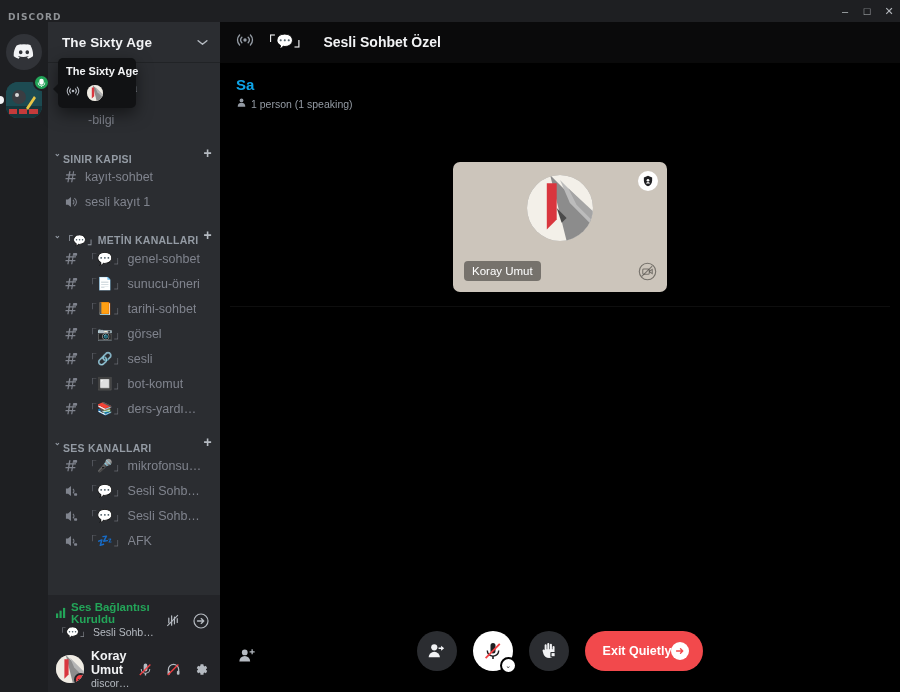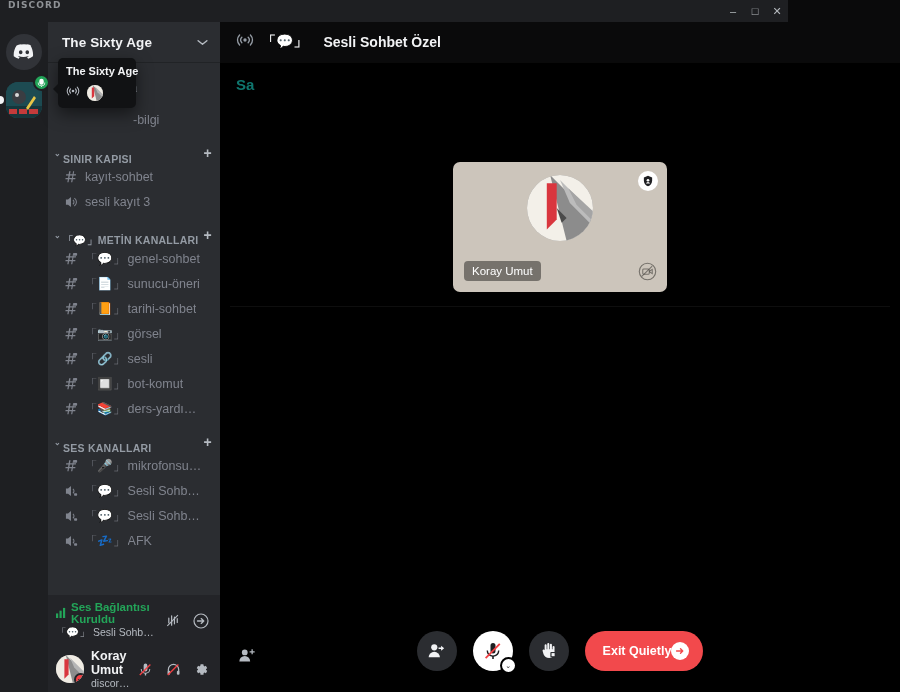--- a/index.html
+++ b/index.html
@@ -7,22 +7,22 @@
     width: 900px; height: 692px;
     background: #1e1f22;
     font-family: "Liberation Sans", sans-serif;
     overflow: hidden;
     -webkit-font-smoothing: antialiased;
   }
   .app { position: relative; width: 900px; height: 692px; background: #0a0a0b; }
 
   
   .titlebar {
-    position: absolute; top: 0; left: 0; width: 788px; height: 22px;
-    background: #1e1f22; display: flex; align-items: flex-start;
+    position: absolute; top: 0; left: 0; width: 900px; height: 22px;
+    background: #1e1f22; display: flex; align-items: flex-end;
   }
   .brand {
     margin-left: 8px; font-size: 9px; letter-spacing: 1.1px;
     color: #8f9296; font-weight: 700; font-family: "DejaVu Sans", sans-serif;
   }
   .winbtns { margin-left: auto; display: flex; height: 22px; }
   .winbtn {
     width: 22px; height: 22px; display: flex; align-items: center; justify-content: center;
     color: #b5b9be; font-size: 11px; line-height: 1;
   }
@@ -129,21 +129,21 @@
 
   
   .main { position: absolute; left: 220px; top: 22px; width: 680px; height: 670px; background: #000; }
   .main-header {
     height: 40px; display: flex; align-items: center; padding: 0 12px 0 16px;
     background: #0a0a0b; box-shadow: 0 1px 0 rgba(255,255,255,.04);
   }
   .mh-title { font-size: 14px; font-weight: 700; color: #f2f3f5; margin-left: 8px; }
 
   .stage { position: relative; height: 588px; padding: 14px 16px 0 16px; }
-  .stage-title { font-size: 15px; font-weight: 700; color: #0f766e; }
+  .stage-title { font-size: 15px; font-weight: 700; color: #0ea5e9; }
   .stage-meta { display: flex; align-items: center; gap: 4px; margin-top: 4px; font-size: 10.5px; color: #949ba4; }
 
   .tile {
     position: absolute; left: 233px; top: 100px; width: 214px; height: 130px;
     background: #ccc5bb; border-radius: 7px; overflow: hidden;
   }
   .tile-av {
     position: absolute; left: 50%; top: 46px; transform: translate(-50%,-50%);
     width: 66px; height: 66px; border-radius: 50%; overflow: hidden; background: #8b8b8b;
   }
@@ -237,21 +237,21 @@
           </svg>
       </div>
     </div>
 
     <div class="chanlist">
 
       <div class="chan" style="margin-top:8px;">
         <span class="nm" style="margin-left:58px;">ma</span>
       </div>
       <div class="chan" style="margin-top:8px;">
-        <span class="nm" style="margin-left:71px;">-bilgi</span>
+        <span class="nm" style="margin-left:26px;">-bilgi</span>
       </div>
 
       <div class="cat">
         <span class="caret">⌄</span>
         <span class="cat-label">SINIR KAPISI</span>
         <span class="plus">+</span>
       </div>
 
       <div class="chan">
         <span class="ic">
@@ -260,21 +260,21 @@
             </svg>
         </span>
         <span class="nm">kayıt-sohbet</span>
       </div>
       <div class="chan">
         <span class="ic">
           <svg width="14" height="14" viewBox="0 0 16 16">
               <path fill="currentColor" d="M8 2.2L4.6 5H2.2v6h2.4L8 13.8zM10.6 5a3.9 3.9 0 010 6l-.8-.9a2.7 2.7 0 000-4.2zM12.3 3a6.2 6.2 0 010 10l-.8-.9a5 5 0 000-8.2z"></path>
             </svg>
         </span>
-        <span class="nm">sesli kayıt 3</span>
+        <span class="nm">sesli kayıt 1</span>
       </div>
 
       <div class="cat">
         <span class="caret">⌄</span>
         <span class="cat-label">「💬」METİN KANALLARI</span>
         <span class="plus">+</span>
       </div>
 
       <div class="chan">
         <span class="ic">
@@ -495,20 +495,29 @@
             <circle cx="8" cy="8" r="1.5" fill="#949ba4"></circle>
             <path fill="none" stroke="#949ba4" stroke-width="1.2" stroke-linecap="round" d="M5.2 5.6a3.5 3.5 0 000 4.8M10.8 5.6a3.5 3.5 0 010 4.8M3.2 3.5a6.4 6.4 0 000 9M12.8 3.5a6.4 6.4 0 010 9"></path>
           </svg>
       </span>
       <span class="mh-title">「💬」</span>
       <span class="mh-title" style="margin-left:16px;">Sesli Sohbet Özel</span>
     </div>
 
     <div class="stage">
       <div class="stage-title">Sa</div>
+      <div class="stage-meta">
+        <span>
+          <svg width="11" height="11" viewBox="0 0 16 16">
+              <circle cx="8" cy="5" r="2.8" fill="#949ba4"></circle>
+              <path d="M2.5 14a5.5 5.5 0 0111 0z" fill="#949ba4"></path>
+            </svg>
+        </span>
+        <span>1 person (1 speaking)</span>
+      </div>
 
       <div class="tile">
         <div class="tile-av">
           <svg width="66" height="66" viewBox="0 0 20 20">
               <rect width="20" height="20" fill="#f3f0e9"></rect>
               <path d="M7 0 L20 13 L20 20 L12 20 Z" fill="#8c8c8c"></path>
               <path d="M10 1.5 L20 11.5 L20 15.5 L13 8.5 Z" fill="#bcbcbc"></path>
               <path d="M12.5 4 L20 11 L20 14 L15 9 Z" fill="#a5a5a5"></path>
               <path d="M6 2.5 L9 2.5 L9 13.5 L6 16.5 Z" fill="#d9363e"></path>
               <path d="M9 10 L12 13 L10.5 14.5 Z" fill="#4a4a4a"></path>

